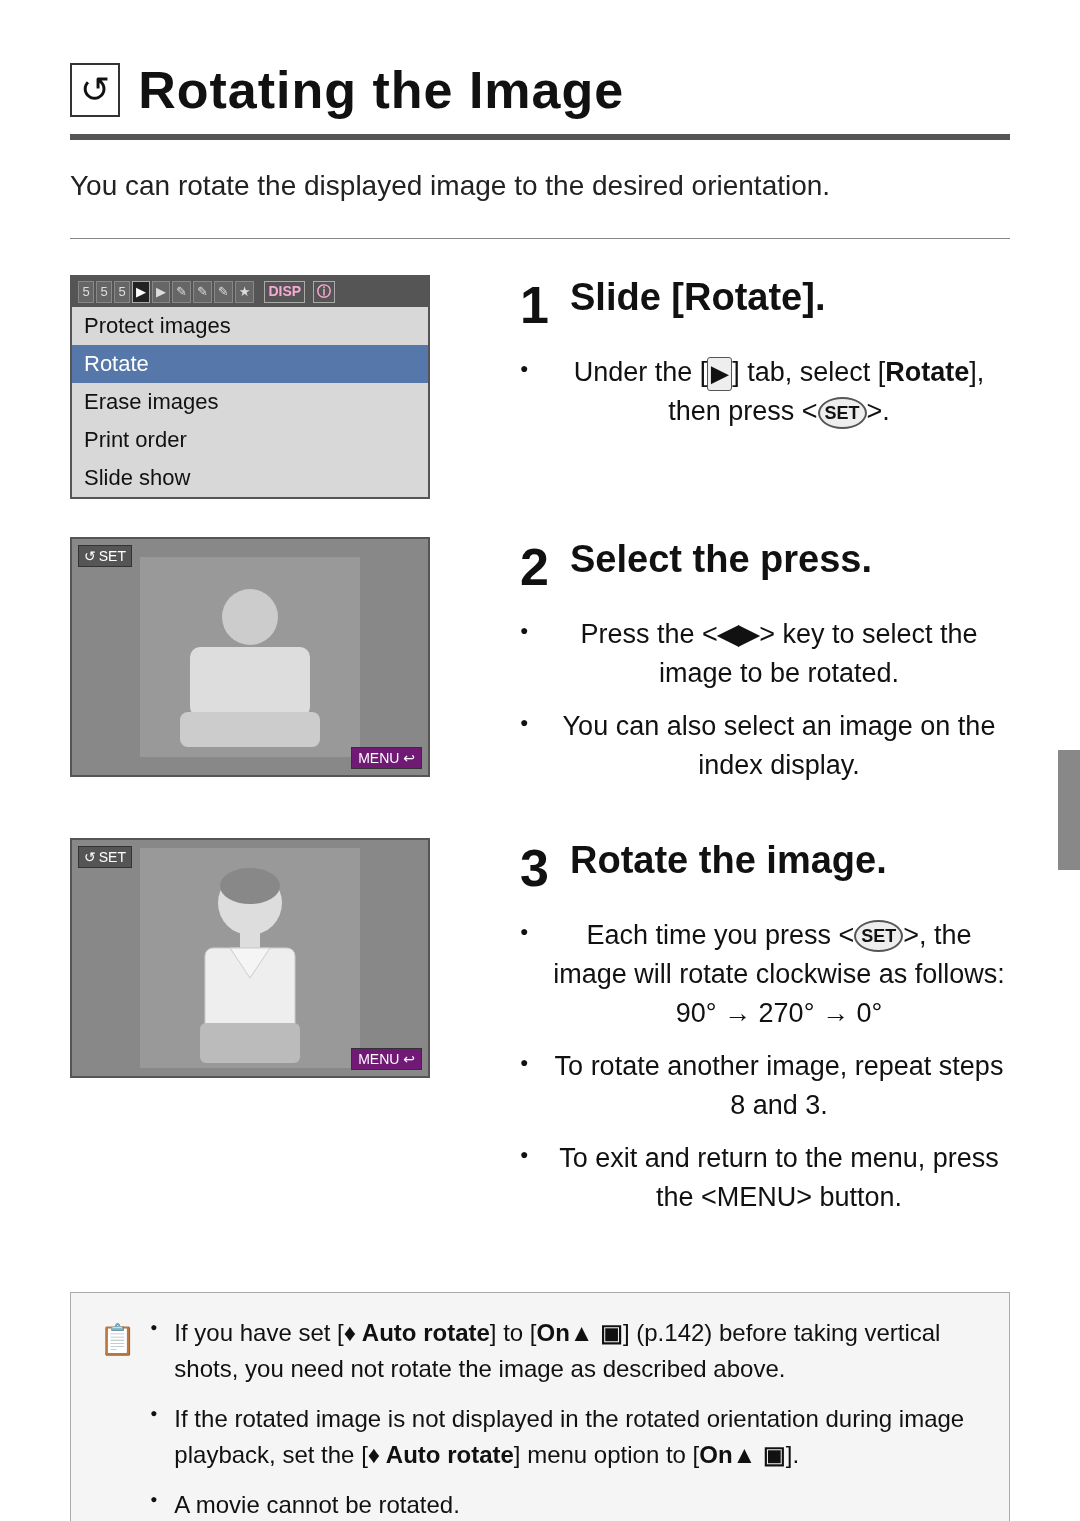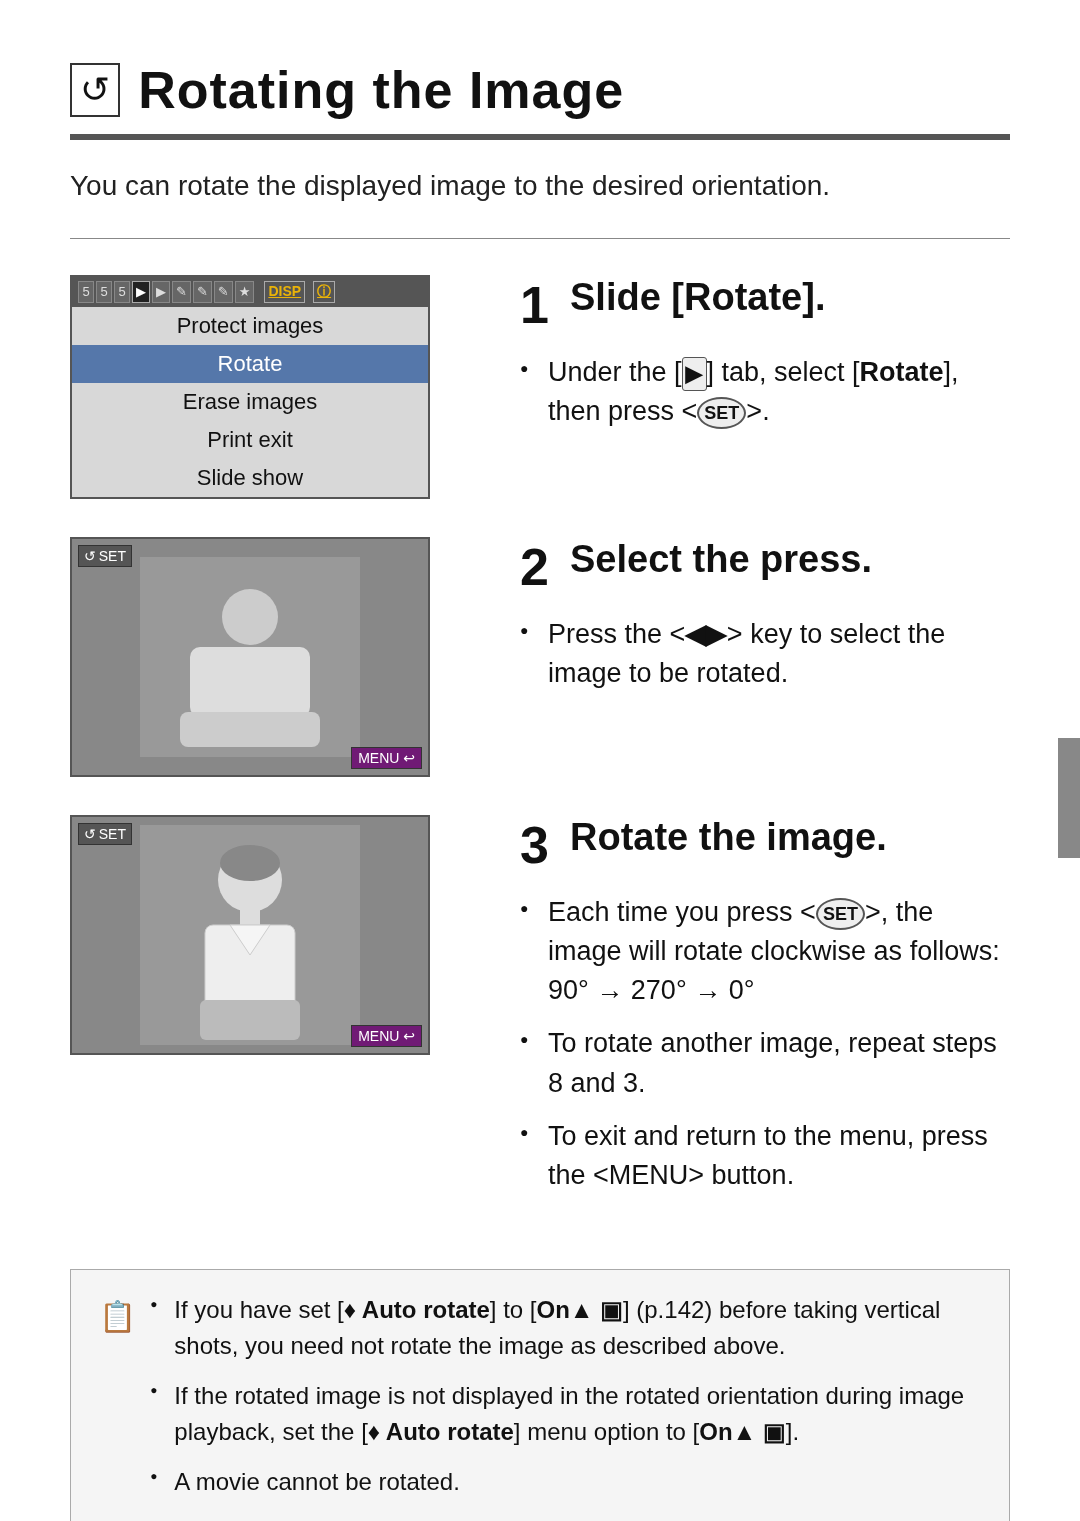--- a/index.html
+++ b/index.html
@@ -103,40 +103,38 @@
 
     .menu-top-bar {
       background: #555;
       display: flex;
       align-items: center;
       padding: 4px 6px;
       gap: 3px;
     }
 
     .menu-tab-disp {
-      color: #eab308;
+      color: #f9a8d4;
       font-size: 14px;
       margin-left: 6px;
       font-weight: bold;
       border: 1px solid #aaa;
       padding: 1px 3px;
-      text-decoration: underline;
     }
 
     .menu-items {
       background: #d8d8d8;
       padding: 0;
     }
 
     .menu-item {
       padding: 6px 12px;
       font-size: 22px;
       color: #111;
       cursor: pointer;
-      text-align: center;
     }
 
     .menu-item.selected {
       background: #5577aa;
       color: #fff;
     }
 
     
     .camera-screen {
       width: 360px;
@@ -179,20 +177,21 @@
       color: #fff;
       font-size: 14px;
       padding: 2px 6px;
       border: 1px solid #333;
     }
 
     .bullet-list {
       list-style: none;
       padding: 0;
       margin-top: 8px;
+      text-align: center;
     }
 
     .bullet-list li {
       font-size: 27px;
       line-height: 1.45;
       margin-bottom: 14px;
       padding-left: 28px;
       position: relative;
     }
 
@@ -337,21 +336,21 @@
             <span style="flex:1"></span>
             <span class="menu-tab-disp">DISP</span>
             <span class="menu-tab-disp">ⓘ</span>
           </div>
         </div>
 
         <div class="menu-items">
           <div class="menu-item">Protect images</div>
           <div class="menu-item selected">Rotate</div>
           <div class="menu-item">Erase images</div>
-          <div class="menu-item">Print exit</div>
+          <div class="menu-item">Print order</div>
           <div class="menu-item">Slide show</div>
         </div>
       </div>
     </div>
 
     <div class="step-right">
       <div class="step-header">
         <span class="step-number">1</span>
         <span class="step-title">Slide [Rotate].</span>
       </div>
@@ -390,20 +389,23 @@
     </div>
 
     <div class="step-right">
       <div class="step-header">
         <span class="step-number">2</span>
         <span class="step-title">Select the press.</span>
       </div>
       <ul class="bullet-list">
         <li>
           Press the &lt;<strong>◀▶</strong>&gt; key to select the<br>image to be rotated.
+        </li>
+        <li>
+          You can also select an image on the index display.
         </li>
       </ul>
     </div>
   </div>
 
   <div class="step-row">
 
     <div class="step-left">
       <div class="camera-screen">
         <div class="camera-screen-inner">

